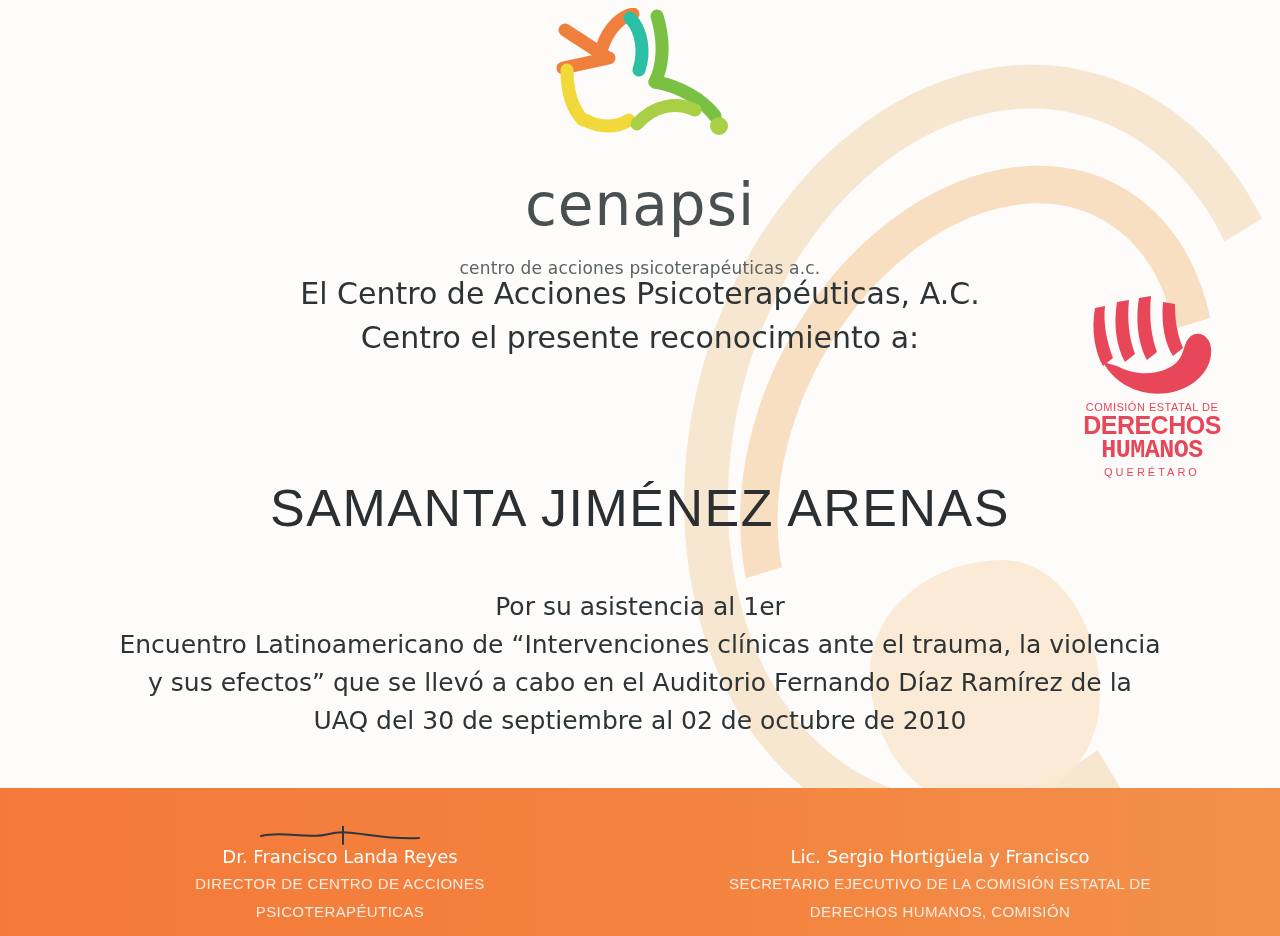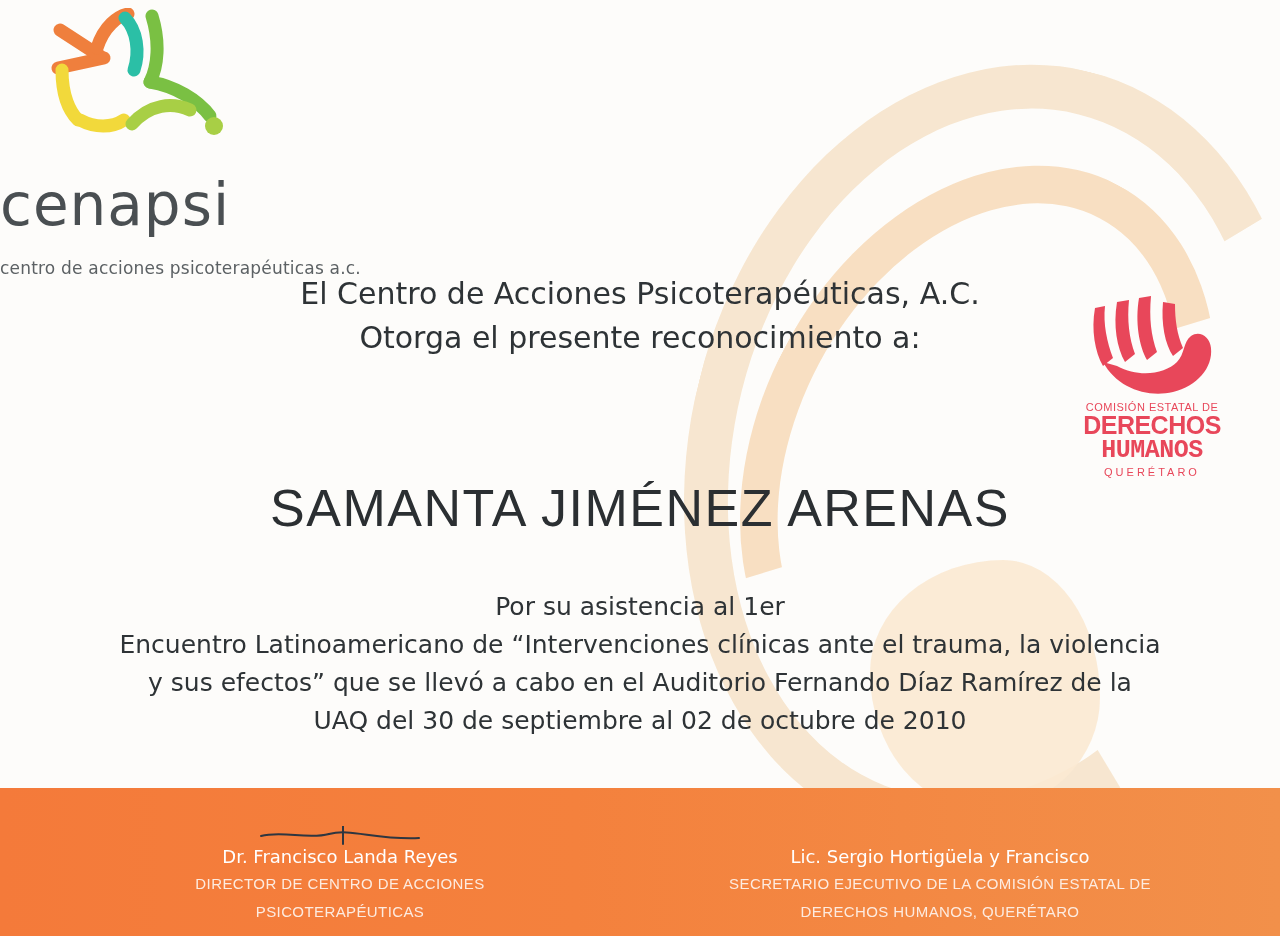--- a/index.html
+++ b/index.html
@@ -64,21 +64,21 @@
     position: relative;
     z-index: 2;
   }
 
   
   .logo-block {
     position: absolute;
     left: 0;
     top: 8px;
     width: 1280px;
-    text-align: left;
+    text-align: center;
   }
   .logo-mark {
     margin: 0 auto;
     width: 270px;
     height: 170px;
   }
   .logo-word {
     font-family: "DejaVu Sans", sans-serif;
     font-size: 58px;
     letter-spacing: 1px;
@@ -242,21 +242,21 @@
         <path d="M80 112 C95 120, 112 120, 124 112" stroke="#f2d93b" stroke-width="13" stroke-linecap="round" fill="none"></path>
         <path d="M132 116 C150 96, 172 94, 190 102" stroke="#a8cf45" stroke-width="13" stroke-linecap="round" fill="none"></path>
         <circle cx="214" cy="118" r="9" fill="#a8cf45"></circle>
       </svg>
       <div class="logo-word">cenapsi</div>
       <div class="logo-tag">centro de acciones psicoterapéuticas a.c.</div>
     </div>
 
     <div class="intro">
       <div class="l1">El Centro de Acciones Psicoterapéuticas, A.C.</div>
-      <div class="l2">Otorga el presente reconocimiento a:</div>
+      <div class="l2">Centro el presente reconocimiento a:</div>
     </div>
 
     <div class="cedh">
       <svg class="cedh-mark" viewBox="0 0 150 105">
         <g fill="#e8475a">
           <path d="M18 12 C14 34, 18 56, 26 70 L36 62 C30 46, 26 28, 28 10 Z"></path>
           <path d="M40 6 C36 30, 40 52, 48 66 L58 58 C52 42, 50 24, 52 4 Z"></path>
           <path d="M62 2 C58 26, 62 50, 70 64 L80 56 C74 40, 72 22, 74 0 Z"></path>
           <path d="M86 6 C84 28, 88 48, 96 60 L106 52 C100 38, 98 24, 98 8 Z"></path>
           <path d="M26 66 C40 92, 70 102, 96 96 C120 90, 136 72, 134 52 C133 40, 122 34, 114 40 C106 46, 108 58, 100 66 C88 78, 62 82, 40 70 Z"></path>
@@ -290,18 +290,18 @@
         </g>
       </svg>
       <div class="sig-name">Dr. Francisco Landa Reyes</div>
       <div class="sig-role">DIRECTOR  DE CENTRO DE ACCIONES</div>
       <div class="sig-role">PSICOTERAPÉUTICAS</div>
     </div>
 
     <div class="sig-col sig-right">
       <div class="sig-name">Lic. Sergio Hortigüela y Francisco</div>
       <div class="sig-role">SECRETARIO EJECUTIVO DE LA COMISIÓN ESTATAL DE</div>
-      <div class="sig-role">DERECHOS HUMANOS, QUERÉTARO</div>
+      <div class="sig-role">DERECHOS HUMANOS, COMISIÓN</div>
     </div>
 
   </div>
 
 </div>
 
 </body></html>

